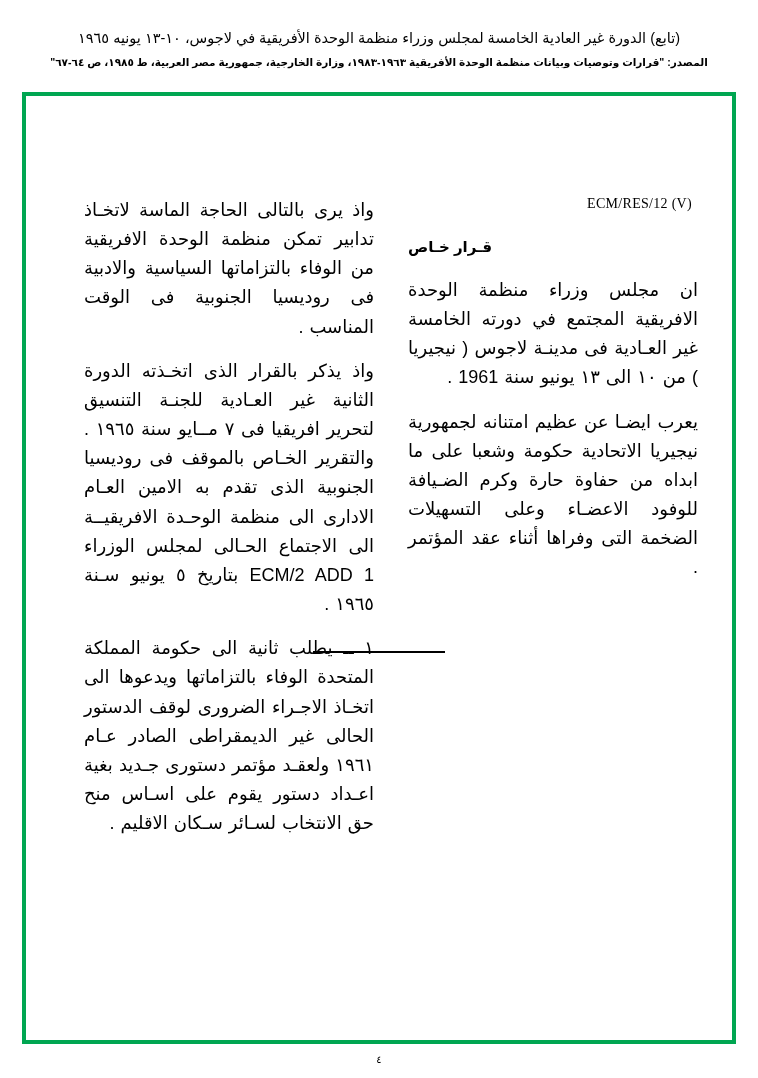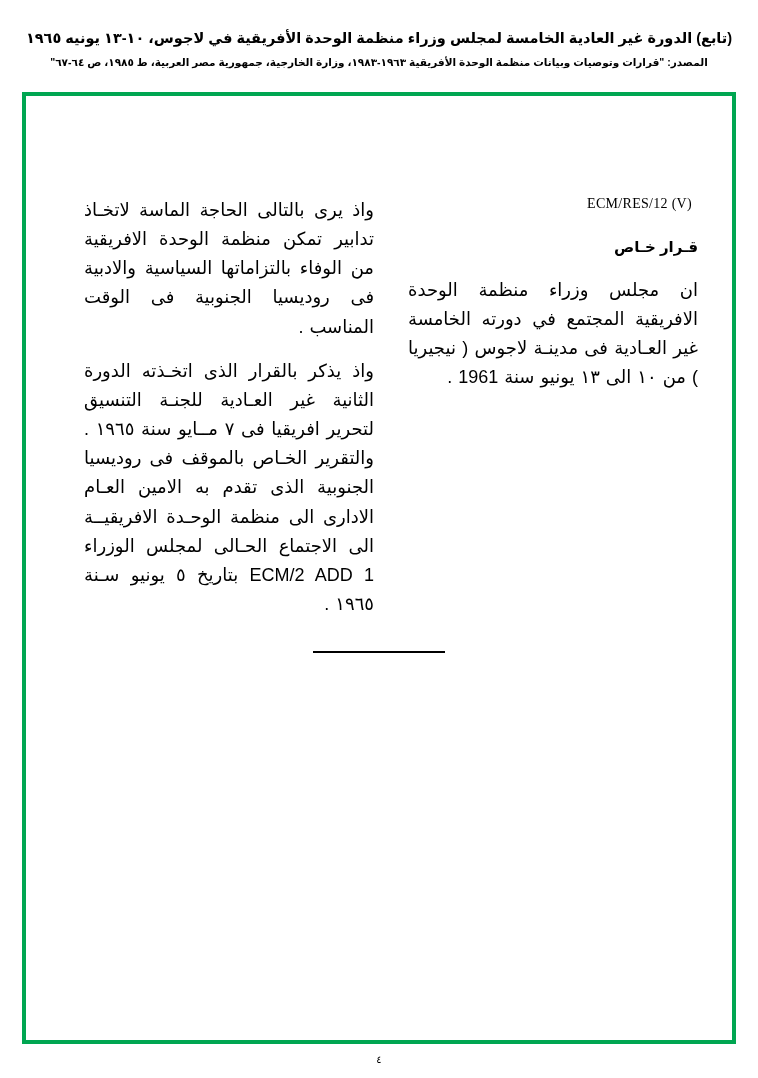--- a/index.html
+++ b/index.html
@@ -28,21 +28,21 @@
   .header {
     position: absolute;
     top: 28px;
     left: 0;
     width: 758px;
     text-align: center;
   }
   .header-title {
     font-family: "Liberation Sans", "DejaVu Sans", sans-serif;
     font-size: 14.5px;
-    font-weight: bold;
+    font-weight: normal;
     direction: rtl;
     letter-spacing: 0px;
     line-height: 1.4;
   }
   .header-source {
     margin-top: 7px;
     font-family: "Liberation Sans", "DejaVu Sans", sans-serif;
     font-size: 10.5px;
     font-weight: bold;
     direction: rtl;
@@ -88,21 +88,21 @@
     font-family: "Liberation Serif", "DejaVu Serif", serif;
     font-size: 14px;
     direction: ltr;
     text-align: right;
     letter-spacing: 0.3px;
     margin: 0 0 26px 0;
     padding-right: 6px;
   }
 
   .res-title {
-    text-align: right;
+    text-align: left;
     font-family: "Liberation Sans", "DejaVu Sans", sans-serif;
     font-size: 15px;
     font-weight: bold;
     letter-spacing: 3px;
     margin: 0 0 20px 0;
   }
 
   p.para {
     font-family: "Liberation Sans", "DejaVu Sans", sans-serif;
     font-size: 18px;
@@ -158,25 +158,27 @@
 
   <div class="frame">
     <div class="frame-inner">
 
       <div class="columns">
 
         <div class="col col-right">
           <div class="doc-code">ECM/RES/12  (V)</div>
           <div class="res-title">قـرار خـاص</div>
           <p class="para first-indent">ان مجلس وزراء منظمة الوحدة الافريقية المجتمع في دورته الخامسة غير العـادية فى مدينـة لاجوس ( نيجيريا ) من ١٠ الى ١٣ يونيو سنة 1961 .</p>
+          <p class="para">يعرب ايضـا عن عظيم امتنانه لجمهورية نيجيريا الاتحادية حكومة وشعبا على ما ابداه من حفاوة حارة وكرم الضـيافة للوفود الاعضـاء وعلى التسهيلات الضخمة التى وفراها أثناء عقد المؤتمر .</p>
         </div>
 
         <div class="col col-left">
           <p class="para">واذ يرى بالتالى الحاجة الماسة لاتخـاذ تدابير تمكن منظمة الوحدة الافريقية من الوفاء بالتزاماتها السياسية والادبية  فى روديسيا الجنوبية فى الوقت المناسب .</p>
           <p class="para ltr-inline">واذ يذكر بالقرار الذى اتخـذته الدورة الثانية غير العـادية للجنـة التنسيق لتحرير افريقيا فى ٧ مــايو سنة ١٩٦٥ . والتقرير الخـاص بالموقف فى روديسيا الجنوبية الذى تقدم به الامين العـام الادارى الى منظمة الوحـدة الافريقيــة الى الاجتماع الحـالى لمجلس الوزراء ECM/2 ADD 1 بتاريخ ٥ يونيو سـنة ١٩٦٥ .</p>
+          <p class="para">١ ــ يطلب ثانية الى حكومة المملكة المتحدة الوفاء بالتزاماتها ويدعوها الى اتخـاذ الاجـراء الضرورى لوقف الدستور الحالى غير الديمقراطى الصادر عـام ١٩٦١ ولعقـد مؤتمر دستورى جـديد بغية اعـداد دستور يقوم على اسـاس منح حق الانتخاب لسـائر سـكان الاقليم .</p>
         </div>
 
       </div>
 
       <div class="rule">
         <div class="rule-line"></div>
       </div>
 
     </div>
   </div>

